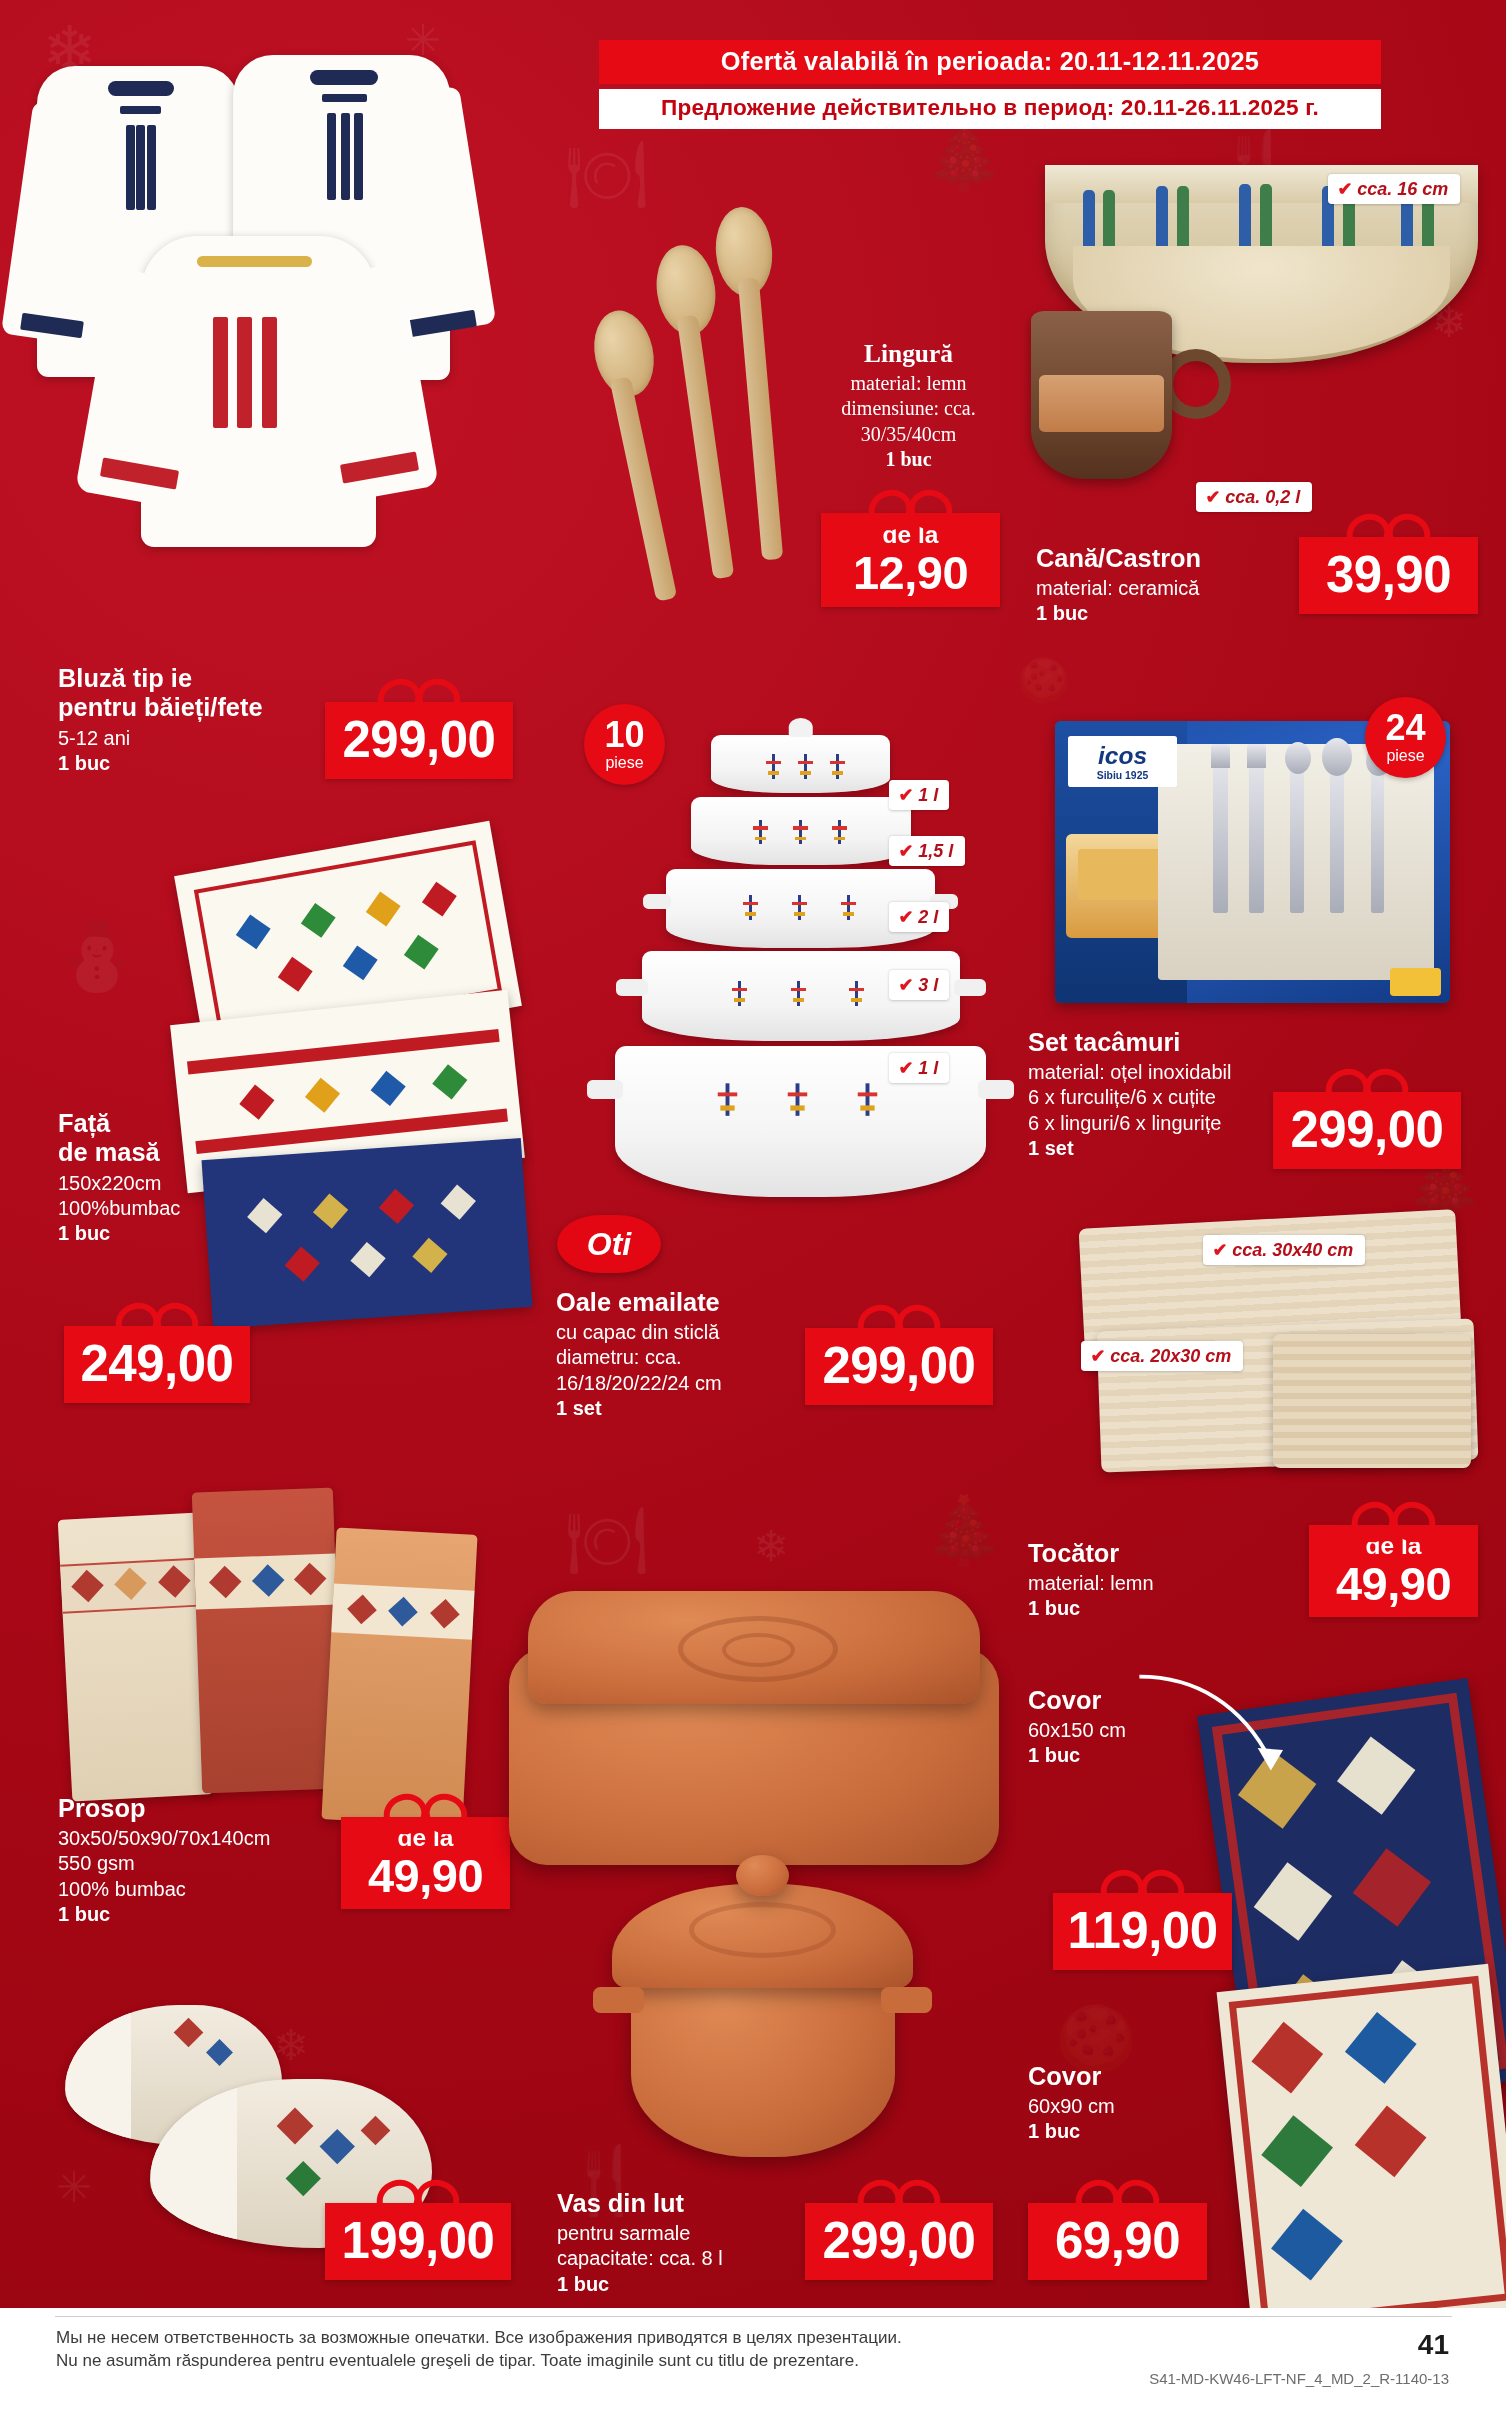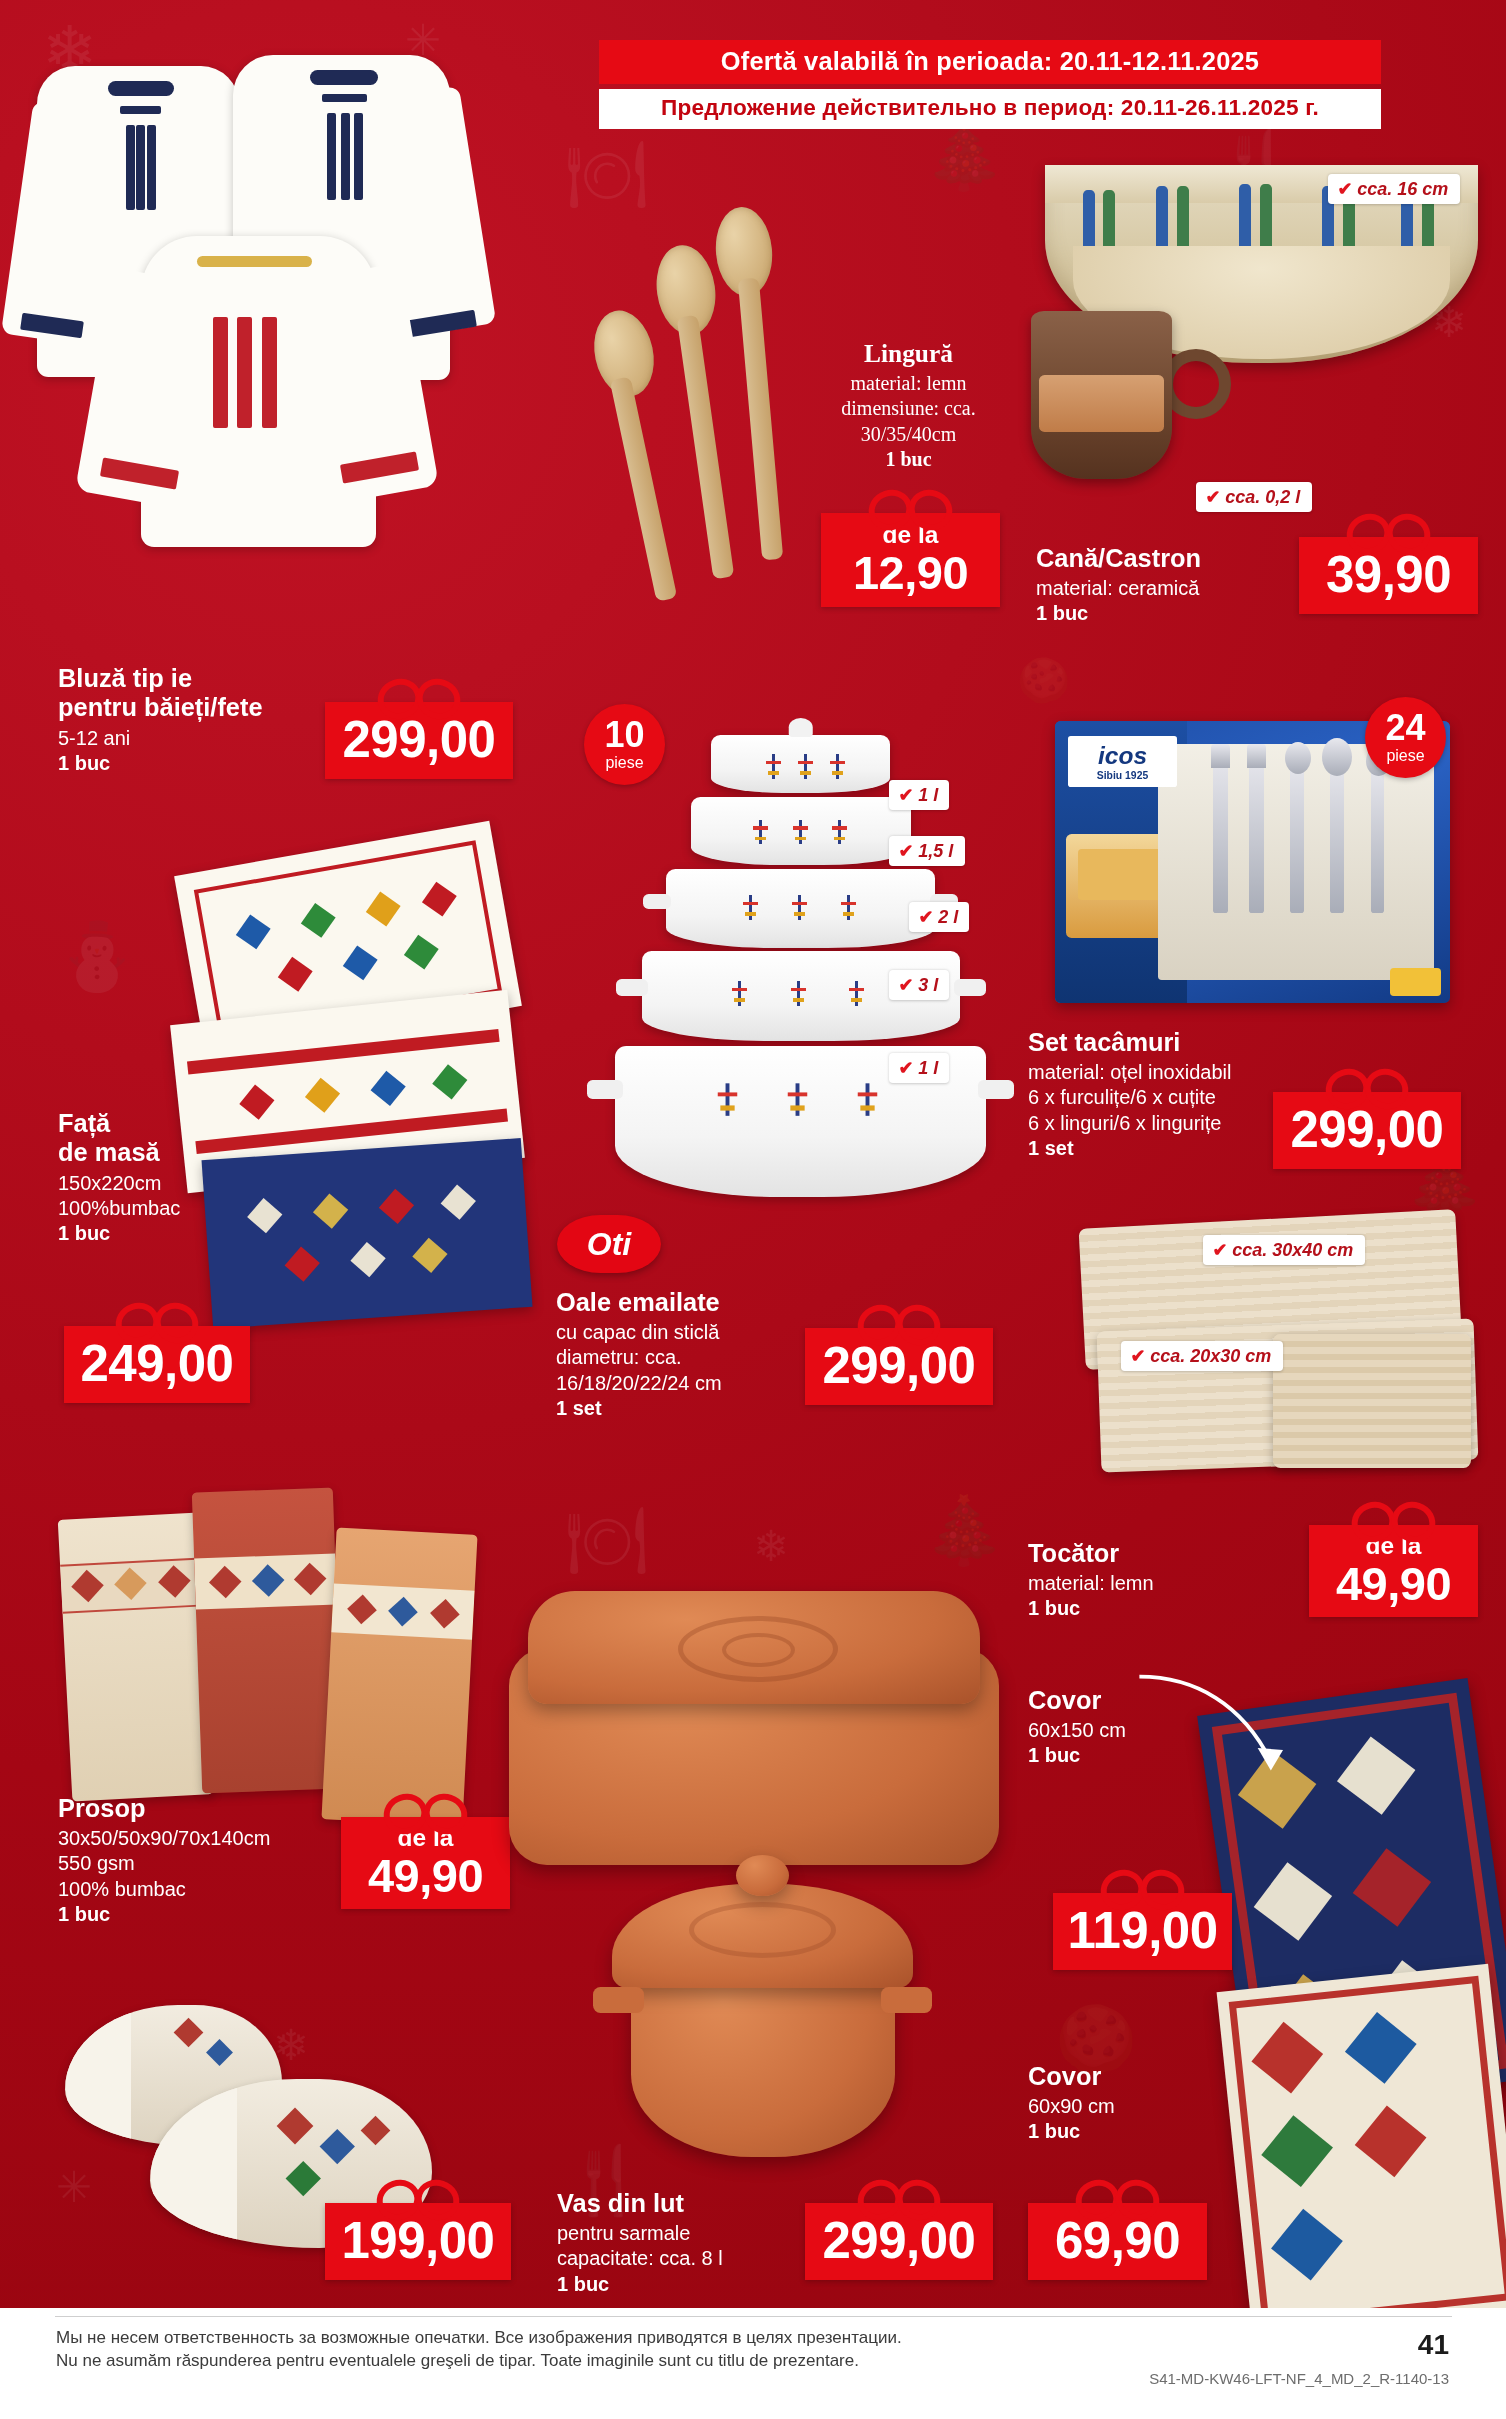--- a/index.html
+++ b/index.html
@@ -608,21 +608,21 @@
     <div class="n">10</div>
     <div class="t">piese</div>
   </div>
 
   <div class="pill" style="left:889px; top:780px;">
     <span class="chk">✔</span><span>1 l</span>
   </div>
   <div class="pill" style="left:889px; top:836px;">
     <span class="chk">✔</span><span>1,5 l</span>
   </div>
-  <div class="pill" style="left:889px; top:902px;margin-left:20px;">
+  <div class="pill" style="left:889px; top:902px;">
     <span class="chk">✔</span><span>2 l</span>
   </div>
   <div class="pill" style="left:889px; top:970px;">
     <span class="chk">✔</span><span>3 l</span>
   </div>
   <div class="pill" style="left:889px; top:1053px;">
     <span class="chk">✔</span><span>1 l</span>
   </div>
 
   <div class="logo-oti" style="left:557px; top:1215px; width:104px; height:58px; font-size:32px;">
@@ -728,21 +728,21 @@
 
   <div class="img" style="left:1073px; top:1210px; width:395px; height:282px;">
     <div class="board" style="left:9.4px; top:9.4px; width:377px; height:141px; transform:rotate(-3deg);"></div>
     <div class="board" style="left:26px; top:115px; width:377px; height:141px; transform:rotate(-2deg);"></div>
     <div class="board" style="left:200px; top:124px; width:198px; height:134px; background:repeating-linear-gradient(180deg,#e6d7bd 0 6.6px,#dbc9a9 6.6px 13px);"></div>
   </div>
 
   <div class="pill" style="left:1203px; top:1235px;">
     <span class="chk">✔</span><span>cca. 30x40 cm</span>
   </div>
-  <div class="pill" style="left:1121px; top:1341px;">
+  <div class="pill" style="left:1081px; top:1341px;">
     <span class="chk">✔</span><span>cca. 20x30 cm</span>
   </div>
 
   <div class="prod" style="left:1028px; top:1539px; width:282px;">
     <div class="title">Tocător</div>
     <div class="line">material: lemn</div>
     <div class="line b">1 buc</div>
   </div>
 
   <div class="price-tag" style="left:1309px; top:1525px; width:169px; height:92px;">

